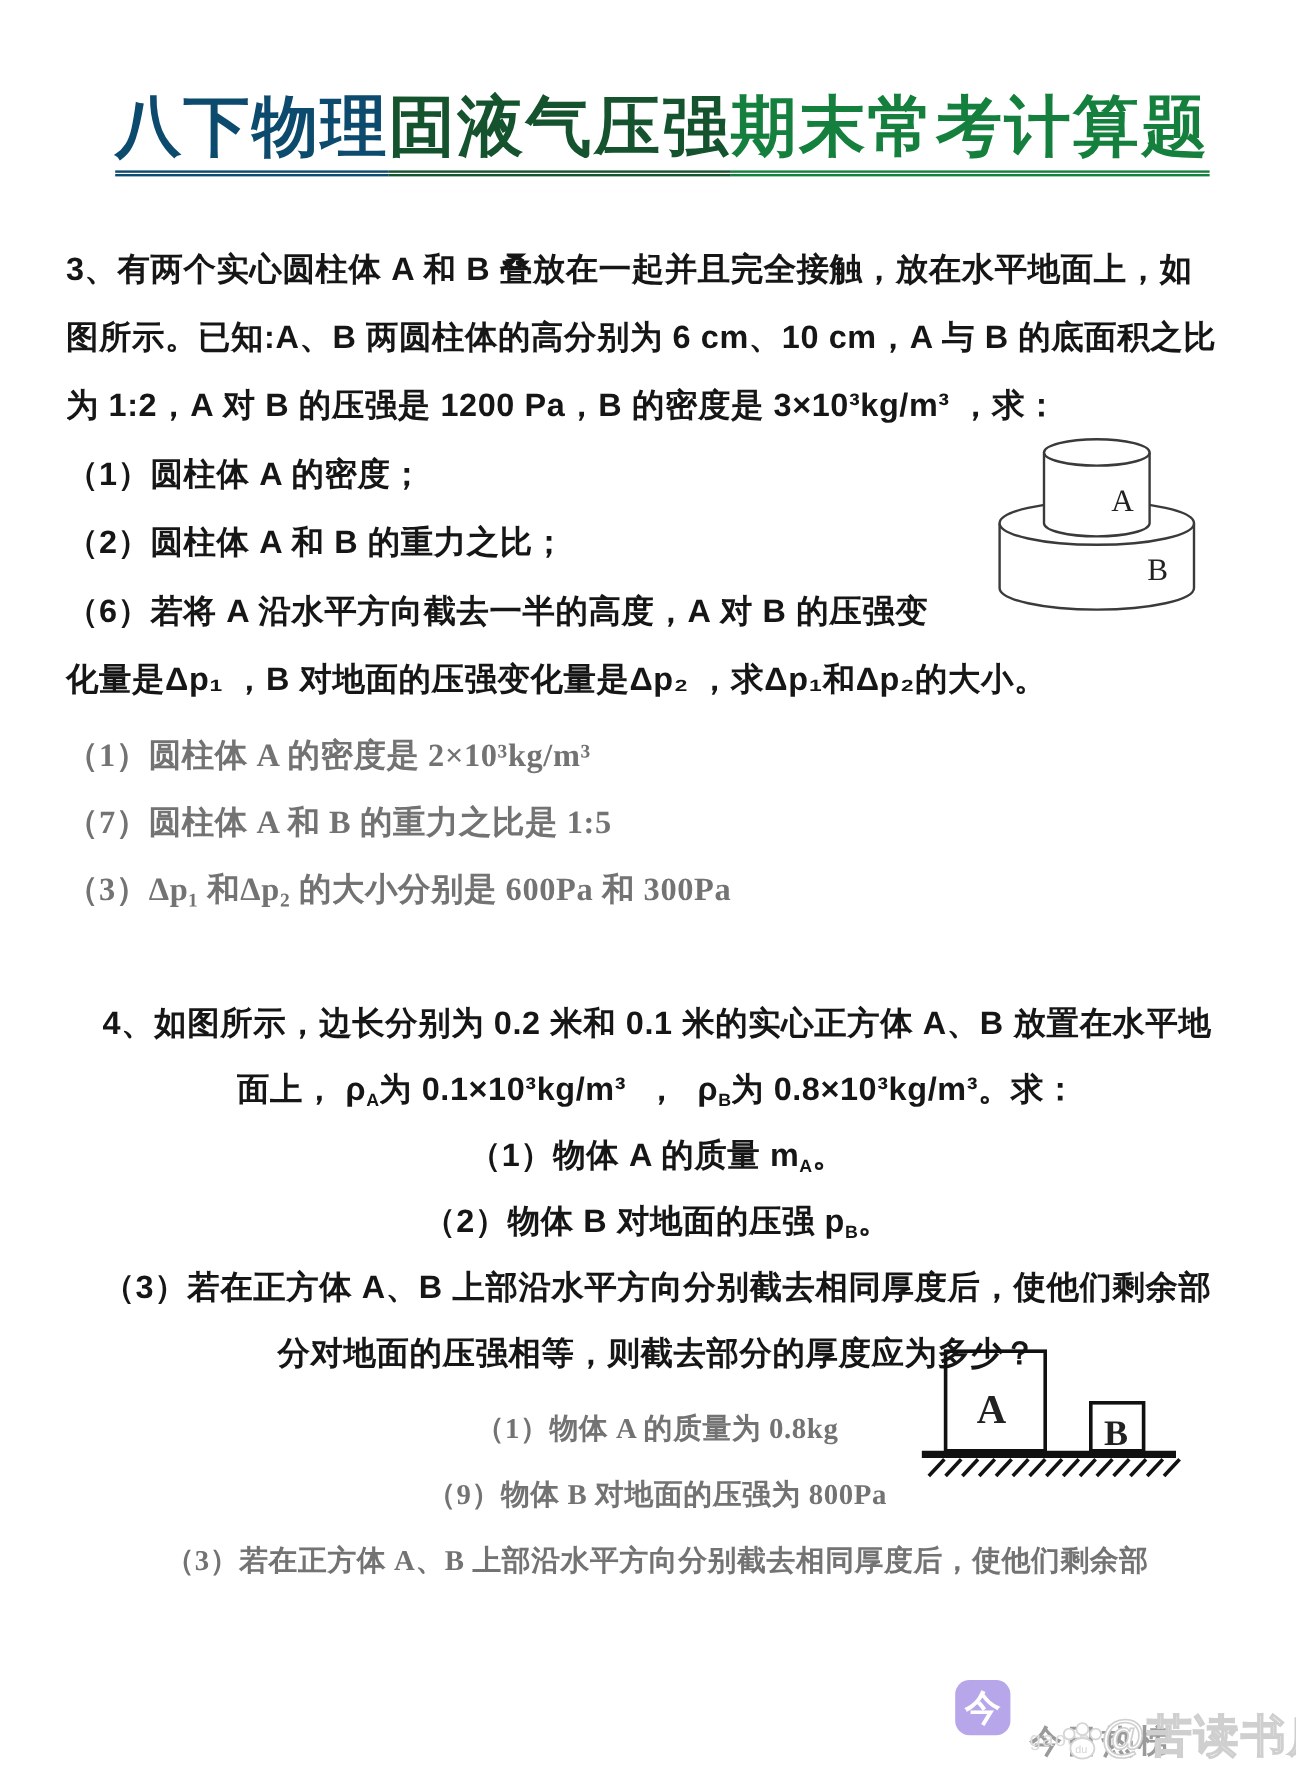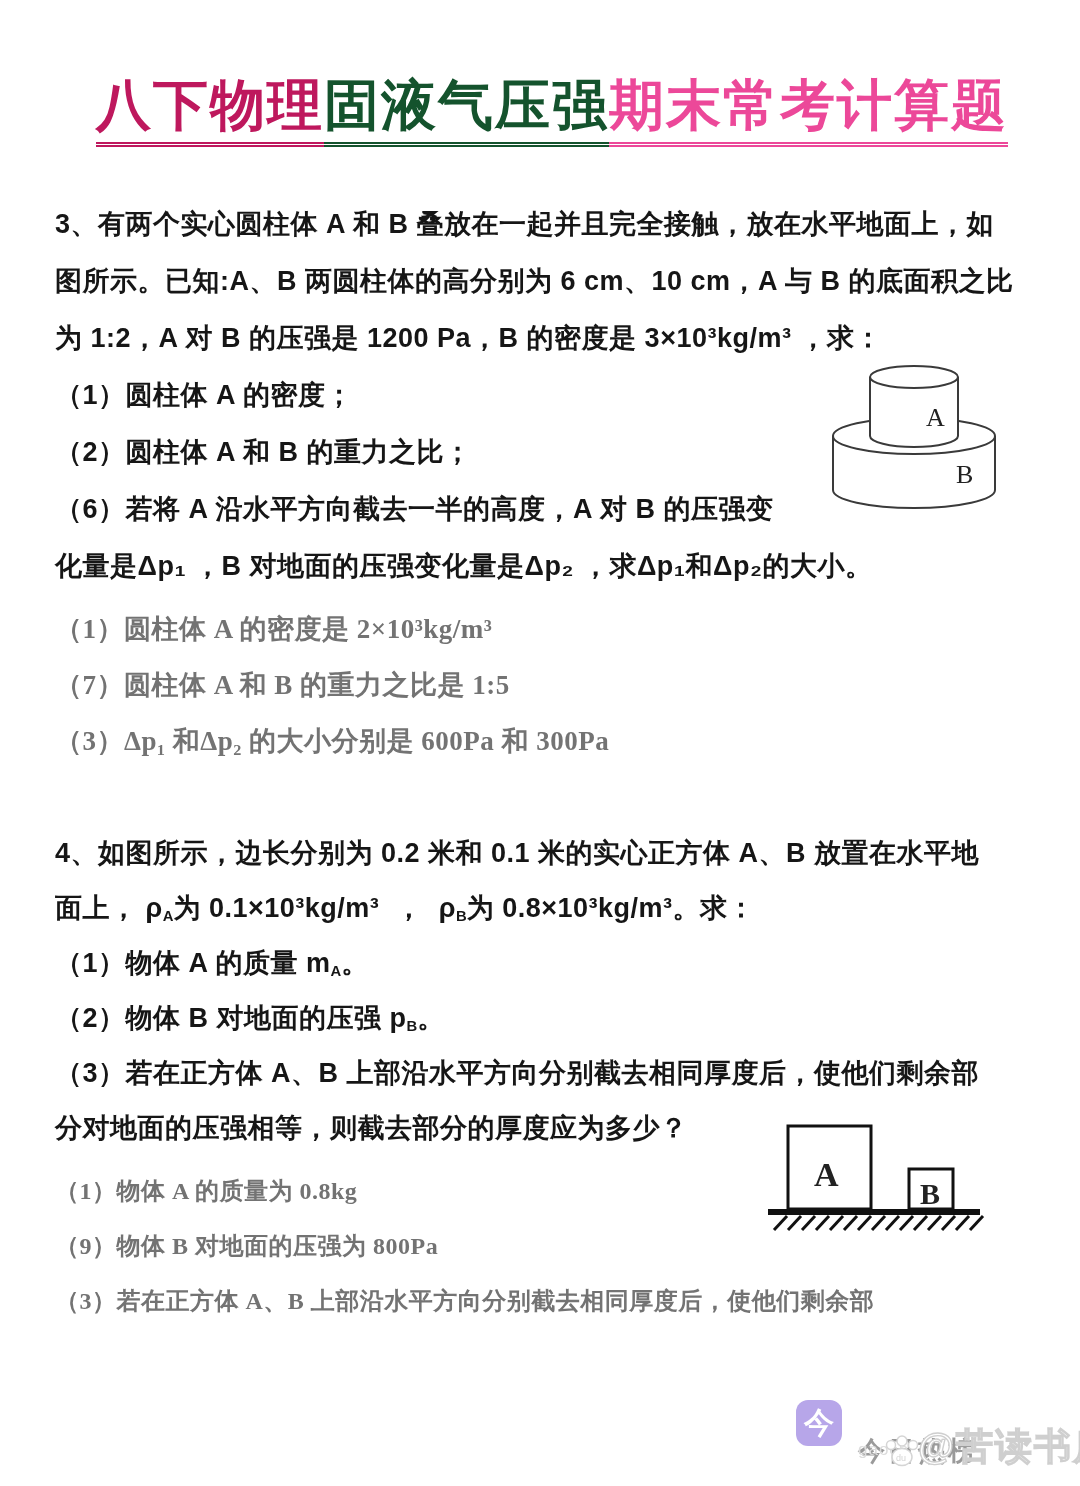--- a/index.html
+++ b/index.html
@@ -9,36 +9,36 @@
   }
   .page{position:absolute;inset:0;}
 
   
   .title{
     position:absolute;top:76px;left:0;width:100%;text-align:center;margin:0;
     font-family:"Liberation Serif", serif;font-weight:900;font-size:55px;
     letter-spacing:2px;line-height:1.1;white-space:nowrap;
   }
   .title span{display:inline-block;padding-bottom:5px;border-bottom:5px double currentColor;}
-  .t-black{color:#be185d;margin-left:24px;}
+  .t-black{color:#0c4a6e;margin-left:24px;}
   .t-red{color:#14532d;}
-  .t-green{color:#ec4899;}
+  .t-green{color:#15803d;}
 
   
   .content{position:absolute;top:196px;left:55px;width:985px;color:#161616;}
   .ln{
     margin:0;height:57px;line-height:57px;font-size:27px;font-weight:600;
     white-space:pre;letter-spacing:0.5px;
   }
   .q3-answers{margin-top:6px;}
   .q3-answers .ln{height:56px;line-height:56px;}
   .ans{
     color:#737373;font-family:"Liberation Serif", serif;font-weight:700;
   }
-  .q4{margin-top:57px;}
+  .q4{margin-top:57px;text-align:center;}
   .q4 .ln{height:55px;line-height:55px;}
   .q4-answers{margin-top:8px;}
   .q4-answers .ln{height:55px;line-height:55px;font-size:24px;}
   .sub{font-size:0.55em;vertical-align:-0.3em;letter-spacing:0;}
 
   
   .fig-cylinders{position:absolute;left:830px;top:350px;}
   .fig-blocks{position:absolute;left:768px;top:1118px;}
   .figtext{font-family:"Liberation Serif", serif;fill:#222;}
 

